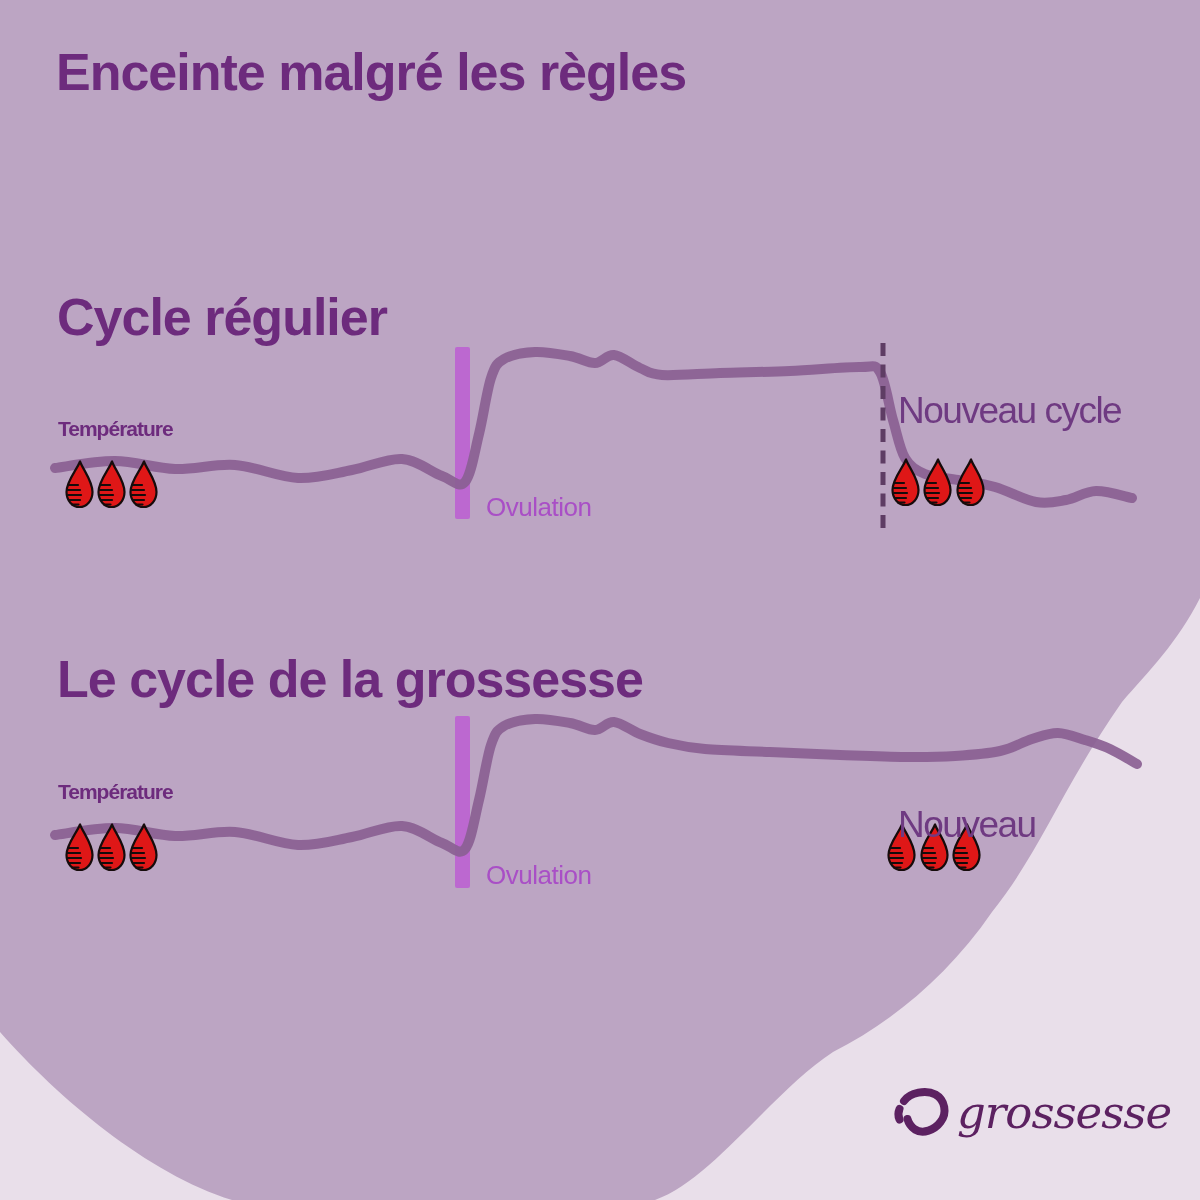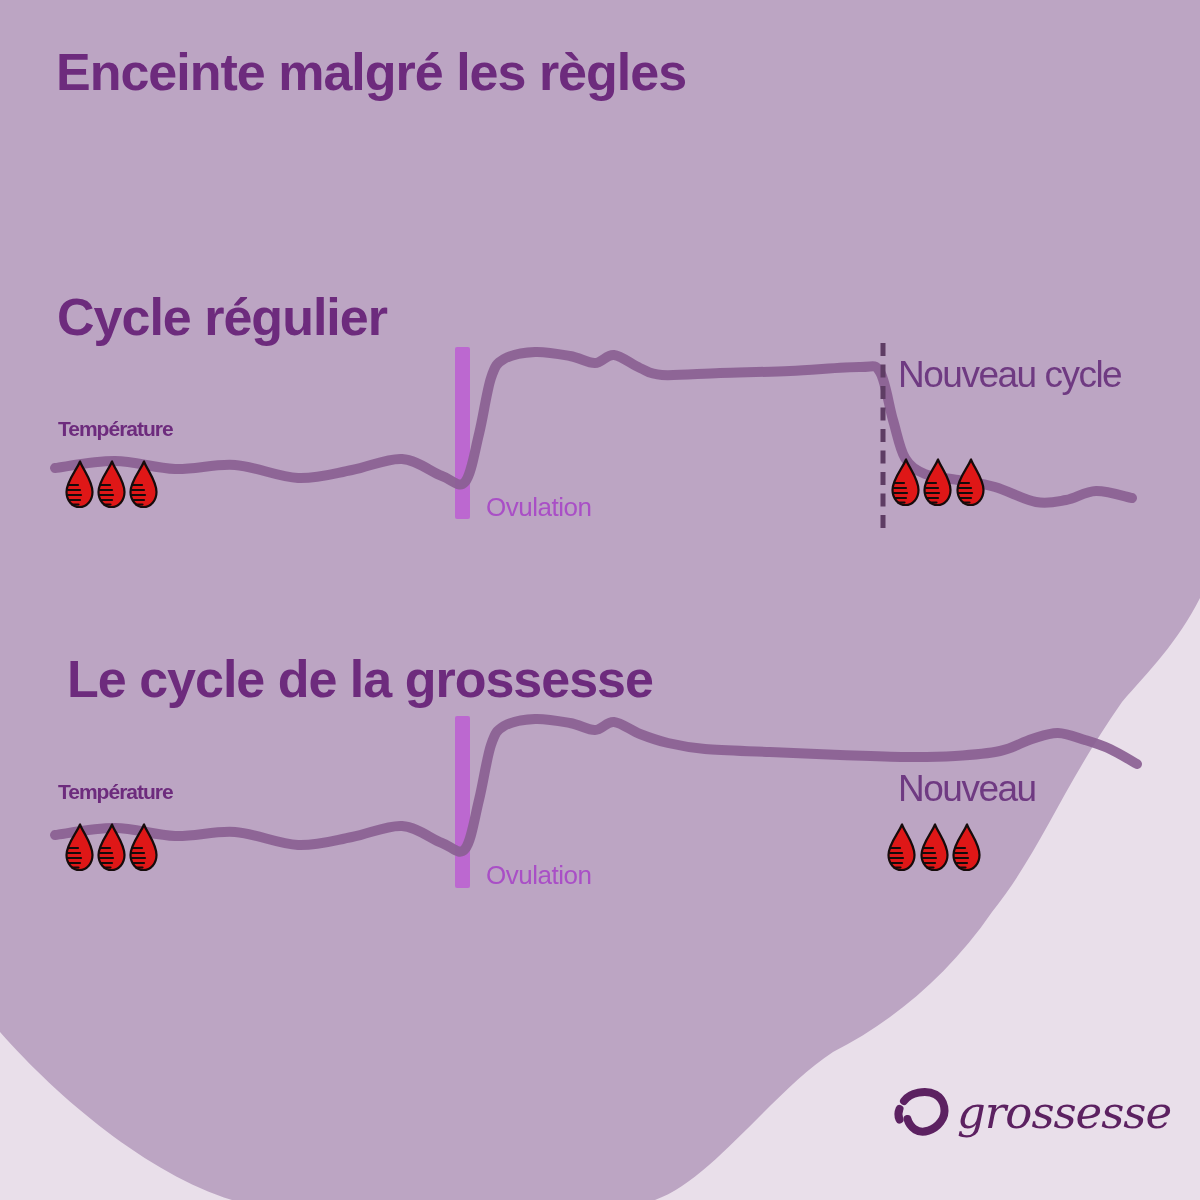--- a/index.html
+++ b/index.html
@@ -9,28 +9,28 @@
     font-family:"Liberation Sans", sans-serif;
   }
   svg.art{position:absolute;left:0;top:0;width:1200px;height:1200px;display:block;}
   .curve{fill:none;stroke:var(--curve);stroke-width:10;stroke-linecap:round;stroke-linejoin:round;opacity:.92;}
   .ovu-bar{fill:var(--ovulation_bar);opacity:.9;}
   .dashline{stroke:var(--dashed_line);stroke-width:5;stroke-dasharray:13 8.5;}
   .lbl{position:absolute;white-space:nowrap;}
   .title{left:56px;top:42px;font-size:52px;font-weight:bold;letter-spacing:-1px;color:var(--heading);}
   .h2{font-size:52px;font-weight:bold;letter-spacing:-1px;color:var(--heading);}
   .h2-1{left:57px;top:287px;}
-  .h2-2{left:57px;top:649px;margin-left:10px;}
+  .h2-2{left:57px;top:649px;}
   .temp{font-size:21px;font-weight:bold;letter-spacing:-1px;color:var(--heading);}
   .temp-1{left:58px;top:417px;}
   .temp-2{left:58px;top:780px;}
   .ovu{font-size:26px;font-weight:normal;letter-spacing:-0.5px;color:var(--ovulation_text);}
   .ovu-1{left:486px;top:492px;}
   .ovu-2{left:486px;top:860px;}
-  .annot{font-size:37px;letter-spacing:-1.5px;color:var(--annotation_text);}
+  .annot{font-size:37px;letter-spacing:-1.5px;color:var(--annotation_text);margin-top:36px;}
   .annot-1{left:898px;top:354px;}
   .annot-2{left:898px;top:768px;}
   .logo-text{
     left:957px;top:1086px;font-family:"DejaVu Serif", serif;font-style:italic;
     font-size:45px;letter-spacing:-1px;color:var(--logo_purple);
   }
 </style>
 </head>
 <body>
 

